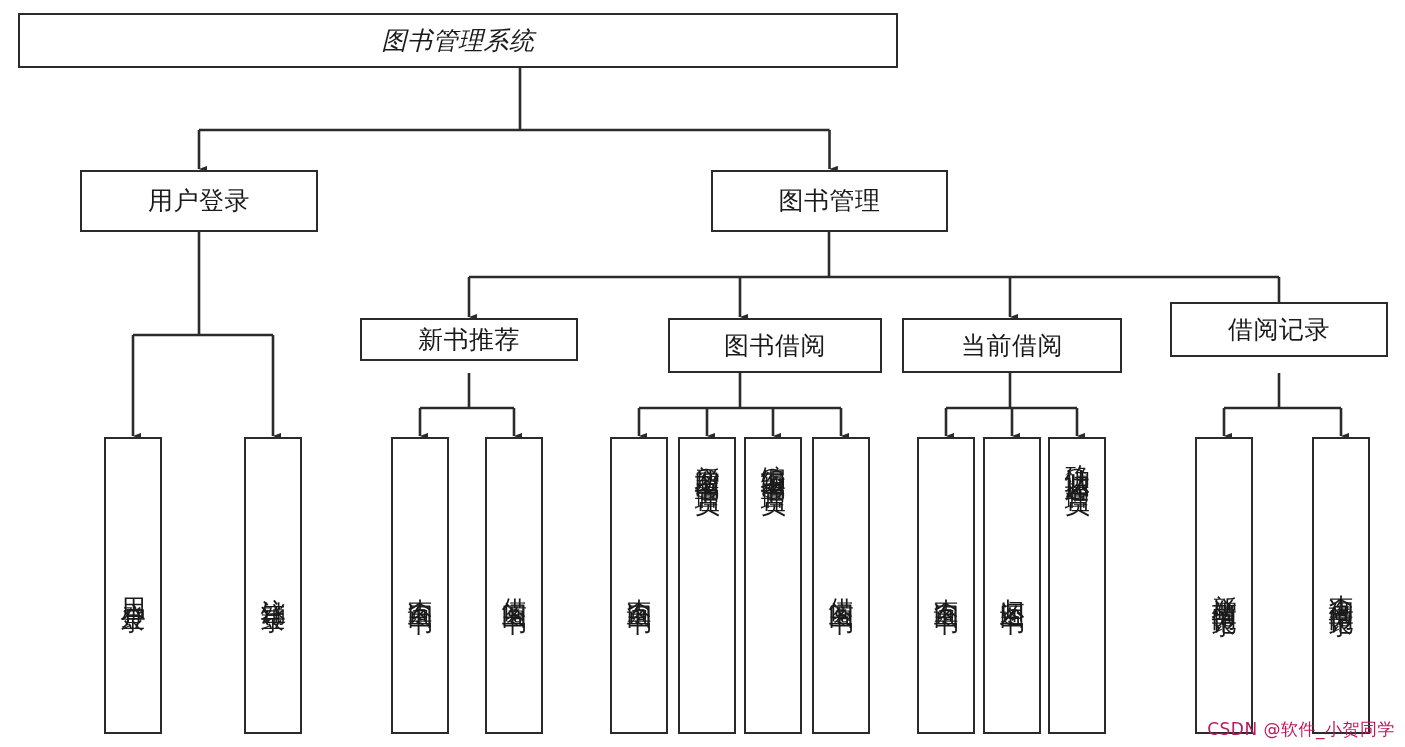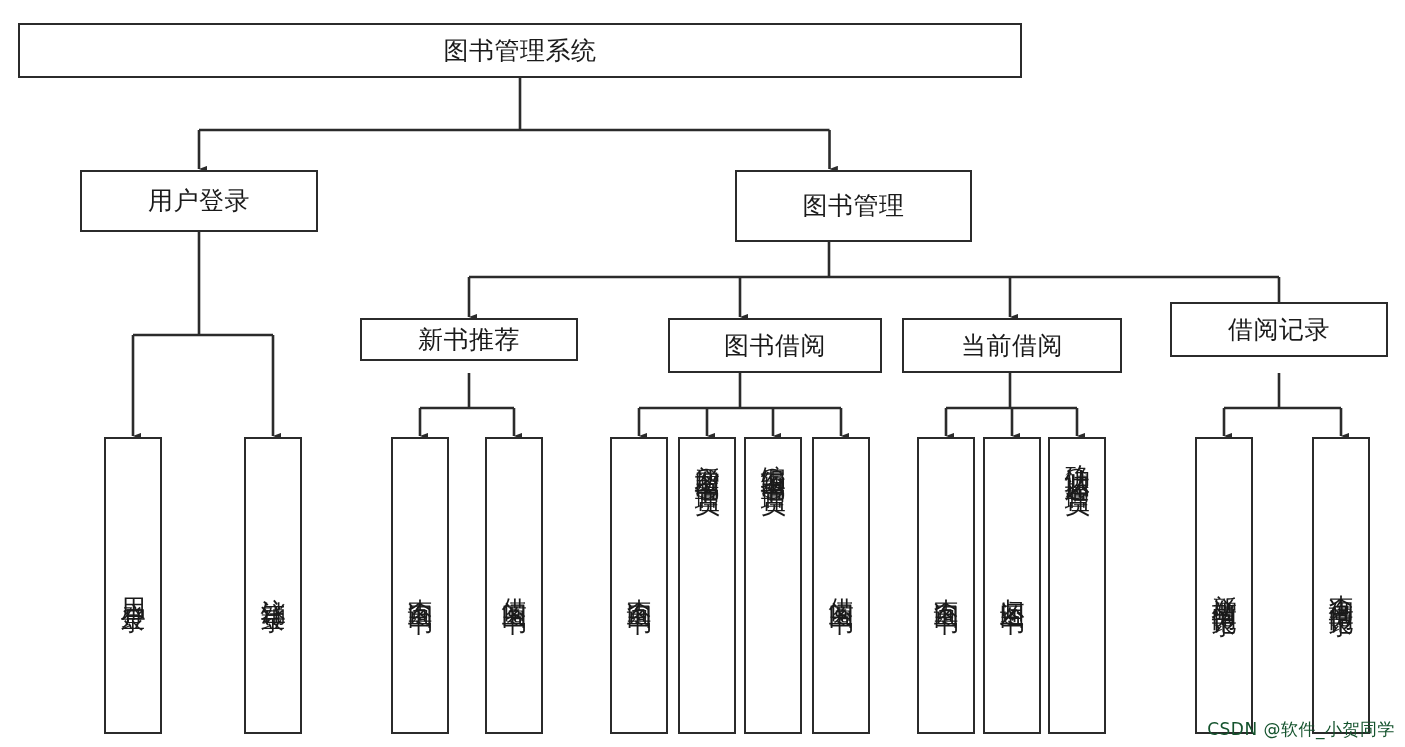--- a/index.html
+++ b/index.html
@@ -61,21 +61,21 @@
   }
   .node.vertical.centered {
     align-items: center;
     padding-top: 0;
   }
   #watermark {
     position: absolute;
     right: 10px;
     bottom: 6px;
     font-size: 17px;
-    color: #14532d;
+    color: #be185d;
     letter-spacing: 0.5px;
     white-space: nowrap;
     pointer-events: none;
   }
 </style>
 </head>
 <body>
 
 <div id="diagram-root">
 
@@ -116,27 +116,27 @@
         <line x1="1012" y1="408" x2="1012" y2="436" stroke="#2b2b2b" stroke-width="2.6" marker-end="url(#arrowhead)"></line>
         <line x1="1077" y1="408" x2="1077" y2="436" stroke="#2b2b2b" stroke-width="2.6" marker-end="url(#arrowhead)"></line>
         <line x1="1279" y1="373" x2="1279" y2="408" stroke="#2b2b2b" stroke-width="2.6"></line>
         <line x1="1224" y1="408" x2="1341" y2="408" stroke="#2b2b2b" stroke-width="2.6"></line>
         <line x1="1224" y1="408" x2="1224" y2="436" stroke="#2b2b2b" stroke-width="2.6" marker-end="url(#arrowhead)"></line>
         <line x1="1341" y1="408" x2="1341" y2="436" stroke="#2b2b2b" stroke-width="2.6" marker-end="url(#arrowhead)"></line>
       </g>
   </svg>
 
   <div id="node-layer">
-      <div class="node horizontal" style="left: 18px; top: 23px; width: 1004px; height: 55px;">
+      <div class="node horizontal" style="left: 18px; top: 13px; width: 880px; height: 55px; font-style: italic;">
         <span class="node-label">图书管理系统</span>
       </div>
       <div class="node horizontal" style="left: 80px; top: 170px; width: 238px; height: 62px;">
         <span class="node-label">用户登录</span>
       </div>
-      <div class="node horizontal" style="left: 711px; top: 170px; width: 237px; height: 72px; margin-left: 24px;">
+      <div class="node horizontal" style="left: 711px; top: 170px; width: 237px; height: 62px;">
         <span class="node-label">图书管理</span>
       </div>
       <div class="node horizontal" style="left: 360px; top: 318px; width: 218px; height: 43px;">
         <span class="node-label">新书推荐</span>
       </div>
       <div class="node horizontal" style="left: 668px; top: 318px; width: 214px; height: 55px;">
         <span class="node-label">图书借阅</span>
       </div>
       <div class="node horizontal" style="left: 902px; top: 318px; width: 220px; height: 55px;">
         <span class="node-label">当前借阅</span>

